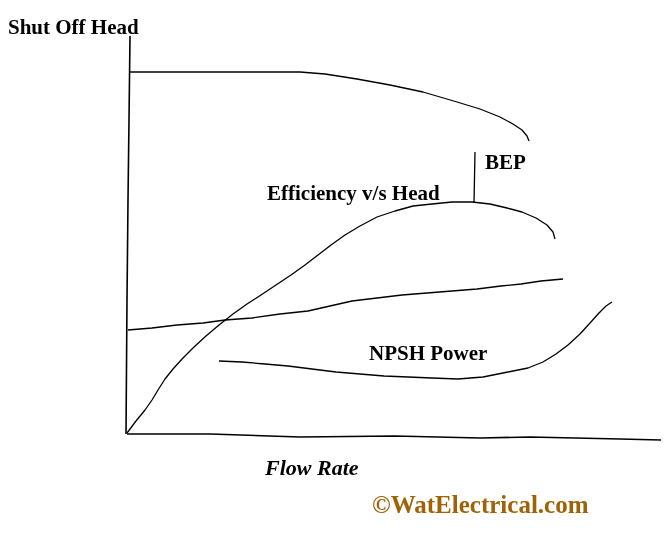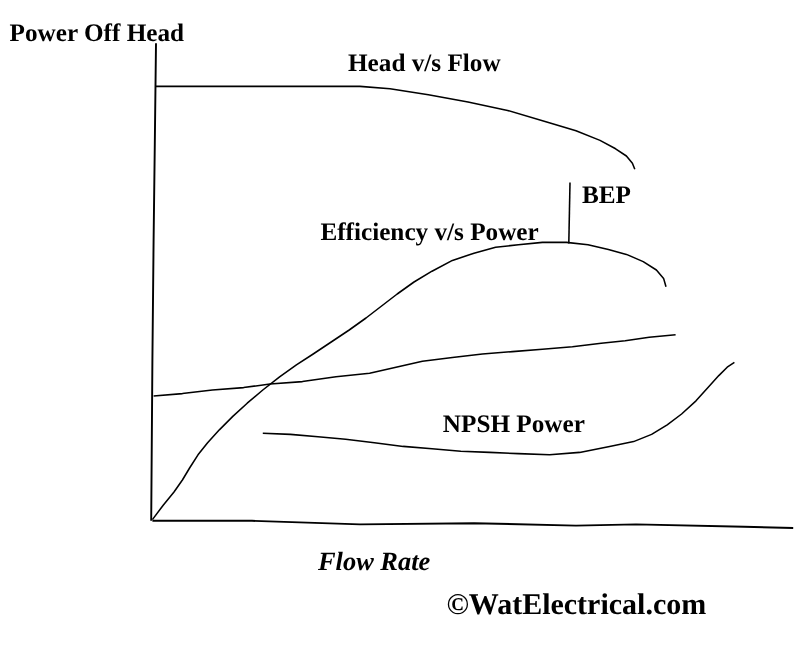--- a/index.html
+++ b/index.html
@@ -47,28 +47,27 @@
   <svg class="curves-svg" viewBox="0 0 666 539" xmlns="http://www.w3.org/2000/svg">
       <polyline points="130,36 129,120 128,200 127,300 126,434" fill="none" stroke="#000000" stroke-width="1.6" stroke-linecap="butt" stroke-linejoin="round"></polyline>
       <polyline points="127,434 210,434 300,437 395,436 480,438 530,437 620,439 661,440" fill="none" stroke="#000000" stroke-width="1.6" stroke-linecap="butt" stroke-linejoin="round"></polyline>
       <polyline points="475,152 474,203" fill="none" stroke="#000000" stroke-width="1.3" stroke-linecap="butt" stroke-linejoin="round"></polyline>
       <polyline points="130,72 190,72 250,72 300,72 325,74 357,79 390,85 423,92 457,102 480,109 500,117 513,124 522,130 527,136 529,141" fill="none" stroke="#000000" stroke-width="1.3" stroke-linecap="butt" stroke-linejoin="round"></polyline>
       <polyline points="127,433 136,421 145,410 152,400 158,390 165,379 173,369 183,358 194,347 206,336 219,325 233,314 247,304 261,295 276,285 291,275 305,265 318,255 331,245 345,235 360,226 377,217 395,211 413,206 432,204 452,202 472,202 490,204 507,208 522,212 536,218 547,225 553,232 555,239" fill="none" stroke="#000000" stroke-width="1.3" stroke-linecap="butt" stroke-linejoin="round"></polyline>
       <polyline points="128,330 152,328 177,325 203,323 225,320 252,318 280,314 308,311 330,306 352,301 377,298 402,295 427,293 452,291 477,289 501,286 521,284 541,281 563,279" fill="none" stroke="#000000" stroke-width="1.3" stroke-linecap="butt" stroke-linejoin="round"></polyline>
       <polyline points="219,361 242,362 265,364 288,366 312,369 336,372 360,374 384,376 408,377 432,378 458,379 483,377 508,372 528,368 543,362 556,354 568,345 580,334 590,323 599,313 606,306 612,302" fill="none" stroke="#000000" stroke-width="1.3" stroke-linecap="butt" stroke-linejoin="round"></polyline>
     </svg>
 
-  <div class="lbl lbl-shut-off">Power Off Head</div>
+  <div class="lbl lbl-shut-off">Shut Off Head</div>
 
-  <div class="lbl lbl-head">Head v/s Flow</div>
 
   <div class="lbl lbl-bep">BEP</div>
 
-  <div class="lbl lbl-efficiency">Efficiency v/s Power</div>
+  <div class="lbl lbl-efficiency">Efficiency v/s Head</div>
 
 
   <div class="lbl lbl-npsh">NPSH Power</div>
 
   <div class="lbl lbl-flowrate">Flow Rate</div>
 
-  <div class="lbl lbl-watermark" style="color: #000000;">©WatElectrical.com</div>
+  <div class="lbl lbl-watermark" style="color: #a16207;">©WatElectrical.com</div>
 
 </div>
 
 </body></html>

